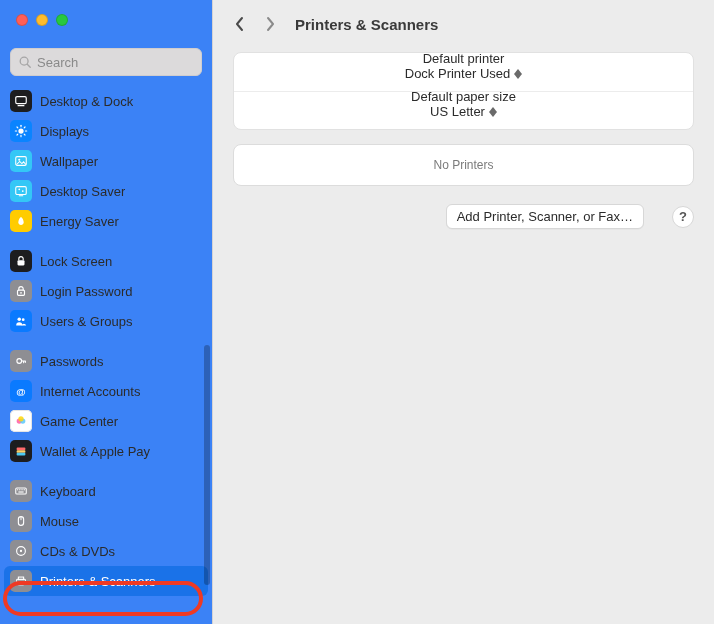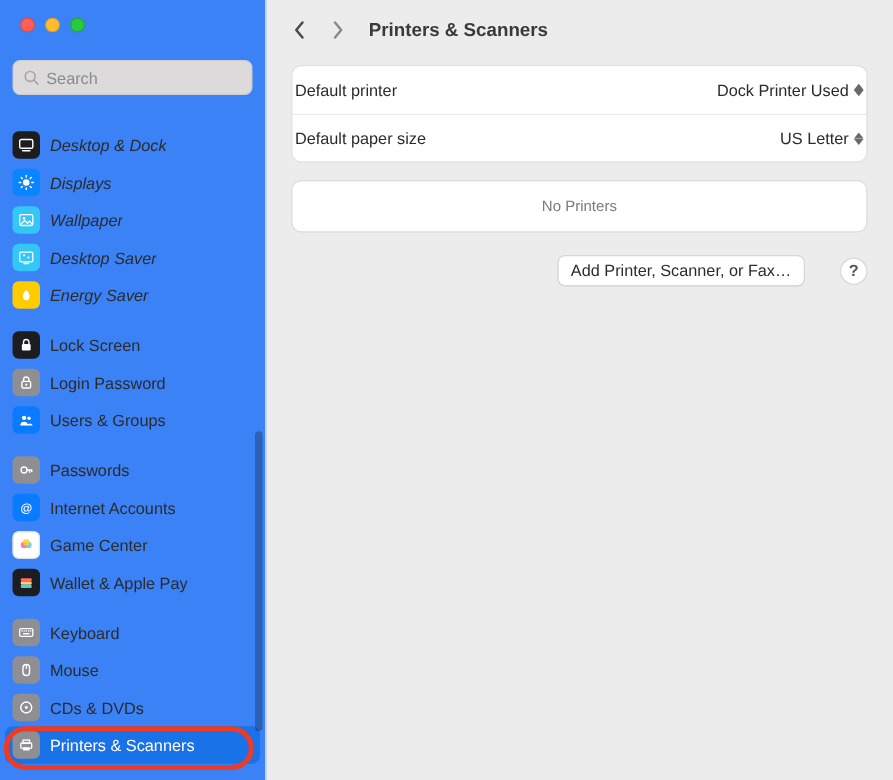--- a/index.html
+++ b/index.html
@@ -61,21 +61,21 @@
     font-size: 13px; color: #4a4a4a; width: 100%;
   }
   .search input::placeholder { color: #8a8a8a; }
 
   .side-scroll {
     flex: 1;
     overflow-y: auto;
     padding: 0 0 10px 0;
   }
   .side-group { margin-top: 10px; }
-  .side-group:first-child { margin-top: 15px; font-style: italic; }
+  .side-group:first-child { margin-top: 0; }
   .side-item {
     display: flex;
     align-items: center;
     height: 30px;
     padding: 0 10px;
     gap: 8px;
     cursor: default;
   }
   .side-item.selected {
     background: #1a72e8;
@@ -148,23 +148,24 @@
     padding: 4px 20px 0 20px;
   }
   .card {
     background: #fff;
     border: 1px solid #e1e1e1;
     border-radius: 8px;
     overflow:hidden;
     margin-bottom: 14px;
   }
   .row {
-    display:flex; align-items:center; justify-content:space-between;
+    display:flex; align-items:center; justify-content:flex-end;
     padding: 10px 2px;
     height: 38px;
+    flex-direction: column;
   }
   .row + .row { border-top: 1px solid #ececec; }
   .row-label { font-size: 13px; color:#2b2b2b; }
   .row-value {
     display:flex; align-items:center; gap:4px;
     font-size: 13px; color:#2b2b2b;
   }
   .stepper {
     display:flex; flex-direction:column; gap:0px;
     color:#6a6a6a;

